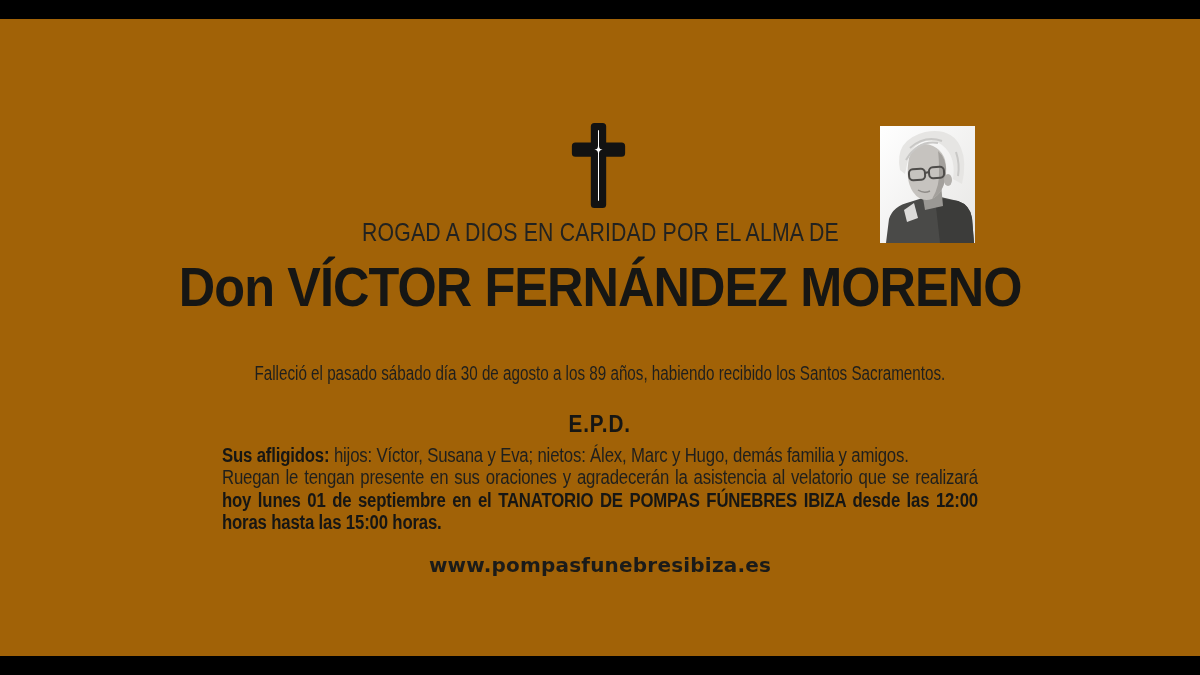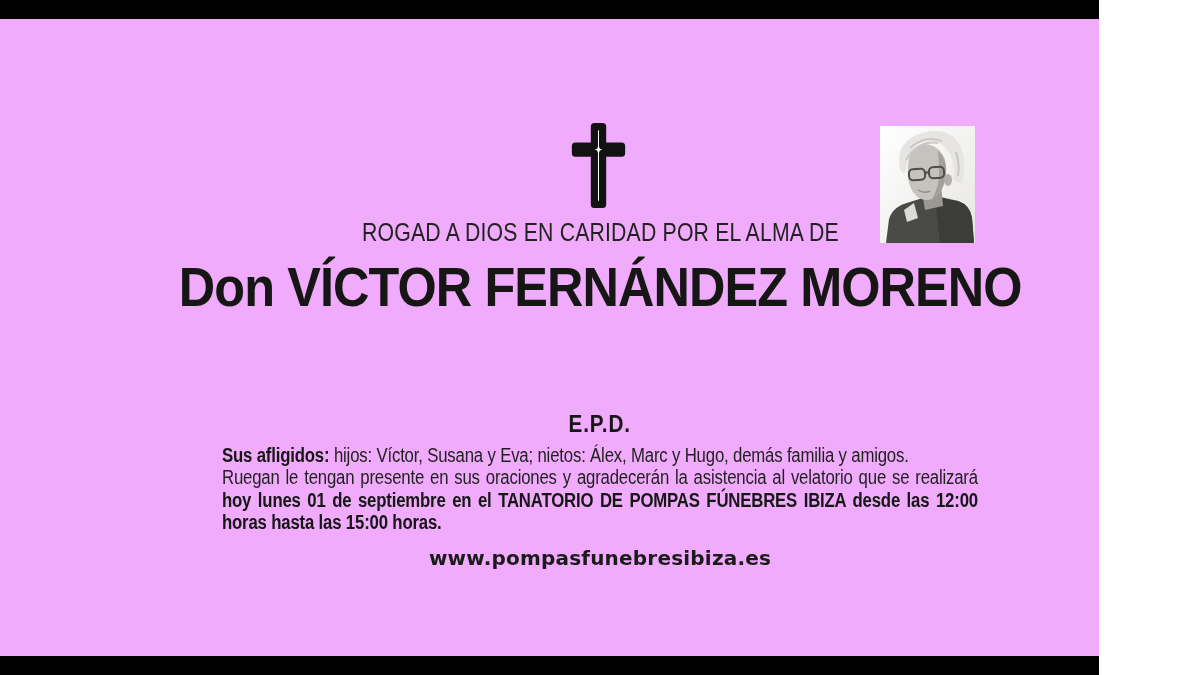--- a/index.html
+++ b/index.html
@@ -1,17 +1,17 @@
 <!DOCTYPE html>
 <html><head>
 <meta charset="utf-8">
 <style>
   html,body{margin:0;padding:0;background:#ffffff;}
   .canvas{
-    position:relative;width:1099px;height:675px;background:#f0abfc;
+    position:relative;width:1200px;height:675px;background:#a16207;
     overflow:hidden;font-family:"Liberation Sans",sans-serif;color:#1d1d1b;
   }
   .bar{position:absolute;left:0;width:1200px;height:19px;background:#000000;}
   .bar-top{top:0;}
   .bar-bottom{top:656px;}
 
   .cross-wrap{position:absolute;left:571px;top:123px;width:55px;height:85px;}
   .photo-wrap{position:absolute;left:880px;top:126px;width:95px;height:117px;}
 
   .line{position:absolute;left:0;width:1200px;text-align:center;white-space:nowrap;}
@@ -36,21 +36,21 @@
     position:absolute;left:222px;top:444px;width:880px;
     font-size:19.5px;line-height:22.3px;letter-spacing:-0.2px;
     transform:scaleX(0.859);transform-origin:left top;color:#1f1f1d;
   }
   .family-block p{margin:0;}
   .family-block .justified{text-align:justify;}
   .b{font-weight:700;color:#161614;}
 
   .website{top:545px;font-size:20px;line-height:26px;font-weight:700;
     font-family:"DejaVu Sans",sans-serif;color:#1b1b19;}
-  .website > span{letter-spacing:0.2px;}
+  .website > span{letter-spacing:0.2px;margin-top:7px;}
 </style>
 </head>
 <body>
 
 <div class="canvas">
 
   <div class="bar bar-top"></div>
   <div class="bar bar-bottom"></div>
 
   <div class="cross-wrap">
@@ -97,20 +97,23 @@
 
   <div class="line invocation">
     <span>ROGAD A DIOS EN CARIDAD POR EL ALMA DE</span>
   </div>
 
   <div class="line name">
     <span>Don VÍCTOR FERNÁNDEZ MORENO</span>
   </div>
 
 
+  <div class="line death">
+    <span>Falleció el pasado sábado día 30 de agosto a los 89 años, habiendo recibido los Santos Sacramentos.</span>
+  </div>
 
   <div class="line epd">
     <span>E.P.D.</span>
   </div>
 
   <div class="family-block">
     <p><span class="b">Sus afligidos:</span><span> hijos: Víctor, Susana y Eva; nietos: Álex, Marc y Hugo, demás familia y amigos.</span></p>
     <p class="justified"><span>Ruegan le tengan presente en sus oraciones y agradecerán la asistencia al velatorio que se realizará </span><span class="b">hoy lunes 01 de septiembre en el TANATORIO DE POMPAS FÚNEBRES IBIZA desde las 12:00 horas hasta las 15:00 horas.</span></p>
   </div>
 

